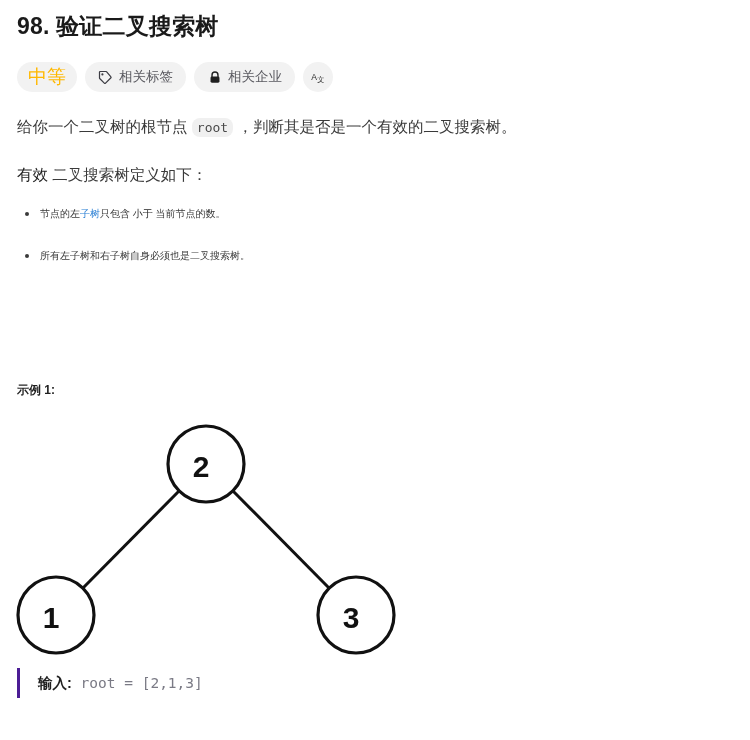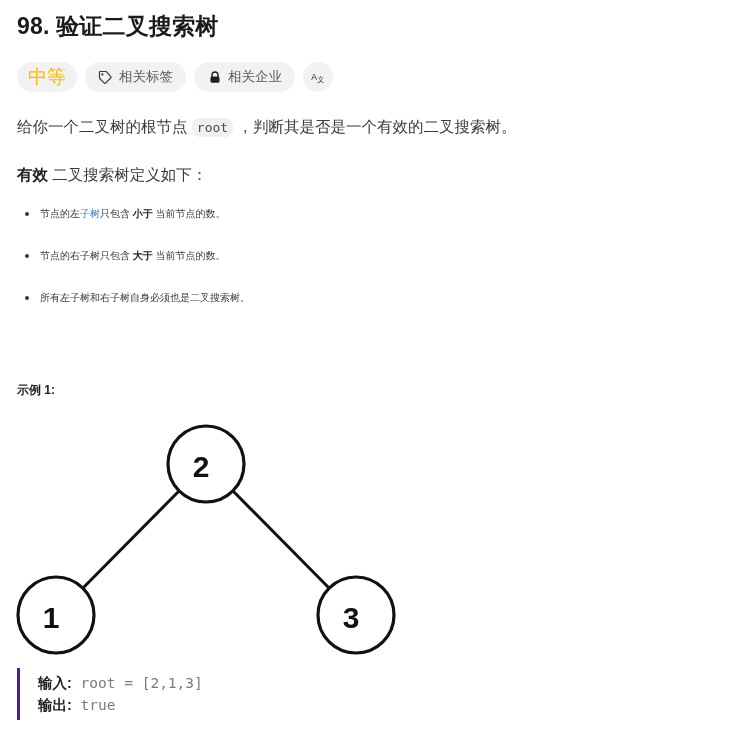--- a/index.html
+++ b/index.html
@@ -81,21 +81,21 @@
   
   .para {
     font-size: 15.5px;
     line-height: 26px;
     color: #3a3a3a;
     margin: 22px 0 0 0;
   }
   .para-def {
     margin-top: 21px;
   }
-  .bold { font-weight: bold; color: #1f1f1f; }
+  .bold { font-weight: normal; color: #1f1f1f; }
   .link { color: #2a7fd4; text-decoration: none; }
   code.inline {
     font-family: "DejaVu Sans Mono", "Liberation Mono", monospace;
     font-size: 13px;
     background: #f0f0f0;
     border-radius: 8px;
     padding: 2px 5px;
     color: #4a4a4a;
     margin-top: 32px;
   }
@@ -216,23 +216,20 @@
 
   <p class="para para-def">
     <span class="bold">有效</span><span> 二叉搜索树定义如下：</span>
   </p>
 
   <ul class="bullets">
     <li>
       <span>节点的左</span><a class="link" href="#">子树</a><span>只包含 </span><span class="bold">小于</span><span> 当前节点的数。</span>
     </li>
     <li>
-      <span>节点的右子树只包含 </span><span class="bold">大于</span><span> 当前节点的数。</span>
-    </li>
-    <li>
       <span>所有左子树和右子树自身必须也是二叉搜索树。</span>
     </li>
   </ul>
 
 </div>
 
 <div class="example-heading">示例 1:</div>
 
 <div class="tree-figure">
   <svg width="420" height="250" viewBox="0 0 420 250">
@@ -245,14 +242,13 @@
     <circle cx="56" cy="200" r="38" fill="#ffffff" stroke="#111111" stroke-width="3.2"></circle>
     <text x="51" y="213" text-anchor="middle" font-family="Liberation Sans, sans-serif" font-size="30" font-weight="bold" fill="#111111">1</text>
 
     <circle cx="356" cy="200" r="38" fill="#ffffff" stroke="#111111" stroke-width="3.2"></circle>
     <text x="351" y="213" text-anchor="middle" font-family="Liberation Sans, sans-serif" font-size="30" font-weight="bold" fill="#111111">3</text>
   </svg>
 </div>
 
 <div class="code-block">
   <div class="code-line"><span class="code-label">输入:</span><span> root = [2,1,3]</span></div>
-  <div class="code-line"><span class="code-label">输出:</span><span> true</span></div>
 </div>
 
 </body></html>

